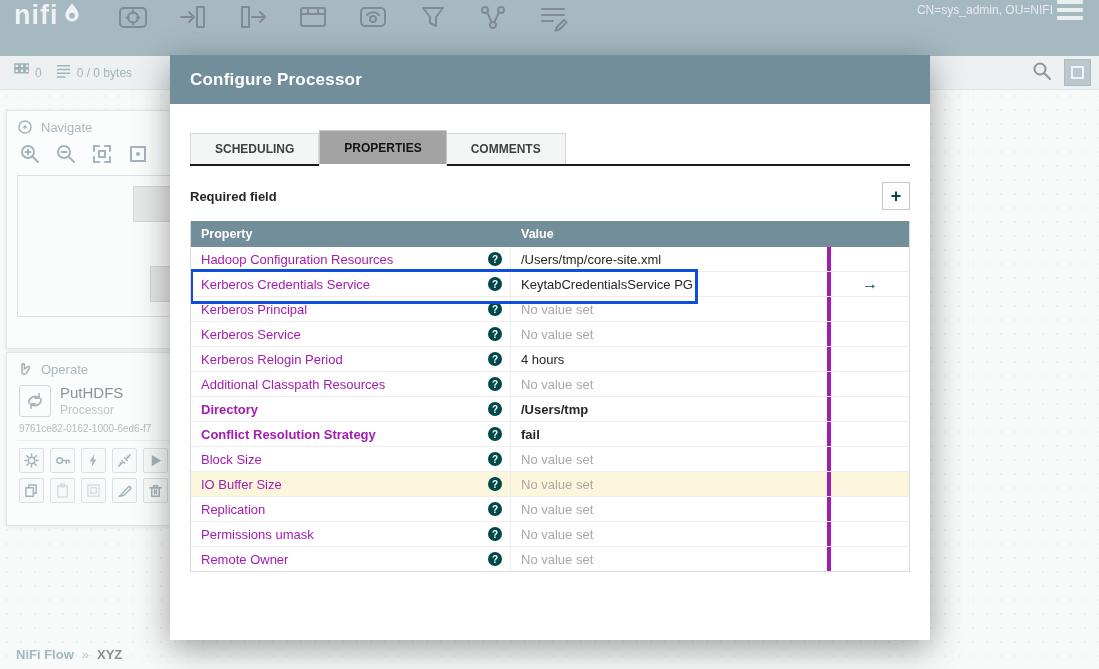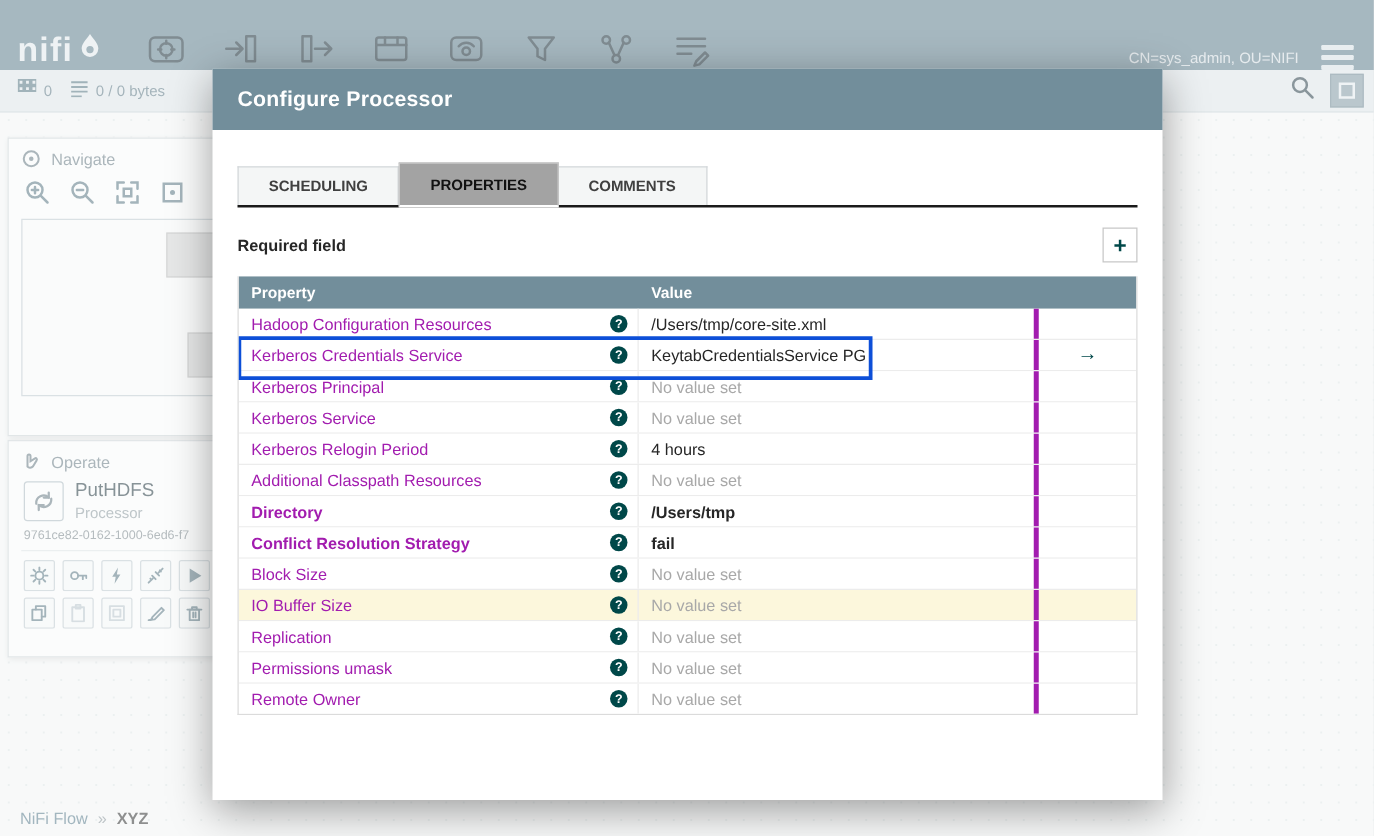--- a/index.html
+++ b/index.html
@@ -1,27 +1,27 @@
 <!DOCTYPE html>
 <html><head>
 <meta charset="utf-8">
 <style>
   html,body{margin:0;padding:0;}
   body{font-family:"Liberation Sans",sans-serif;background:#888;}
   .app{position:relative;width:1099px;height:669px;background:#FAFBFB;overflow:hidden;}
 
   
-  .topbar{position:absolute;top:0;left:0;right:0;height:56px;background:#728E9B;display:flex;align-items:flex-end;z-index:1;}
+  .topbar{position:absolute;top:0;left:0;right:0;height:56px;background:#728E9B;display:flex;align-items:flex-start;z-index:1;}
   .logo{display:flex;align-items:center;margin-left:14px;margin-right:34px;}
   .logo-text{font-size:27px;font-weight:bold;color:#E9EFF2;letter-spacing:1px;}
   .logo-drop{margin-left:3px;}
   .comp-toolbar{display:flex;align-items:center;gap:26px;}
   .comp-icon{width:34px;height:34px;display:flex;align-items:center;justify-content:center;cursor:grab;}
   .comp-icon svg{stroke:#33454F;fill:none;stroke-width:2;stroke-linecap:round;stroke-linejoin:round;}
-  .topbar-right{margin-left:auto;display:flex;align-items:center;gap:18px;margin-right:16px;}
+  .topbar-right{margin-left:auto;display:flex;align-items:center;gap:4px;margin-right:16px;}
   .user-label{font-size:12px;color:#DCE3E8;}
   .hamburger{display:flex;flex-direction:column;gap:4px;cursor:pointer;}
   .hamburger span{display:block;width:26px;height:4px;background:#E1E8EC;border-radius:1px;}
 
   
   .statusbar{position:absolute;top:56px;left:0;right:0;height:33px;background:#E7ECEF;border-bottom:1px solid #D3DBDF;display:flex;align-items:center;z-index:1;}
   .stat-item{display:flex;align-items:center;gap:6px;margin-left:14px;}
   .stat-icon svg{stroke:#6A8591;fill:none;stroke-width:1.6;}
   .stat-value{font-size:12px;color:#6F8793;}
   .statusbar-right{margin-left:auto;display:flex;align-items:center;gap:12px;margin-right:8px;}
@@ -53,21 +53,21 @@
   .op-type{font-size:12px;color:#9AA5AA;margin-top:2px;}
   .op-id{font-size:10px;color:#8A9499;padding:6px 12px 4px 12px;white-space:nowrap;overflow:hidden;}
   .op-divider{border-top:1px solid #E5E9EB;margin:2px 10px;}
   .op-row{display:flex;gap:6px;padding:5px 12px 0 12px;overflow:hidden;}
   .op-btn{width:23px;height:23px;min-width:23px;background:#FBFCFC;border:1px solid #C9D2D7;border-radius:2px;display:flex;align-items:center;justify-content:center;cursor:pointer;}
   .op-btn svg{stroke:#6E8893;fill:none;stroke-width:1.6;stroke-linecap:round;stroke-linejoin:round;}
   .op-btn.disabled svg{stroke:#C3CED4;}
   .op-btn .fillable{fill:#6E8893;stroke:none;}
 
   .breadcrumb{position:absolute;left:0;right:0;bottom:0;height:30px;display:flex;align-items:center;gap:8px;padding-left:16px;font-size:13px;}
-  .bc-root{color:#6B8A99;cursor:pointer;}
+  .bc-root{color:#6B8A99;cursor:pointer;font-weight:bold;}
   .bc-sep{color:#9AA3A8;}
   .bc-current{color:#4A4A4A;font-weight:bold;}
 
   
   .glass{position:absolute;top:0;left:0;right:0;bottom:0;background:rgba(245,247,247,0.40);z-index:4;}
   .dialog{position:absolute;left:170px;top:55px;width:760px;height:585px;background:#FFFFFF;box-shadow:0 8px 32px rgba(0,0,0,0.38);z-index:10;}
   .dialog-header{height:49px;background:#728E9B;display:flex;align-items:center;padding-left:20px;}
   .dialog-title{color:#FFFFFF;font-size:17px;font-weight:bold;letter-spacing:.2px;}
   .dialog-body{padding:0 20px;position:relative;}
 

